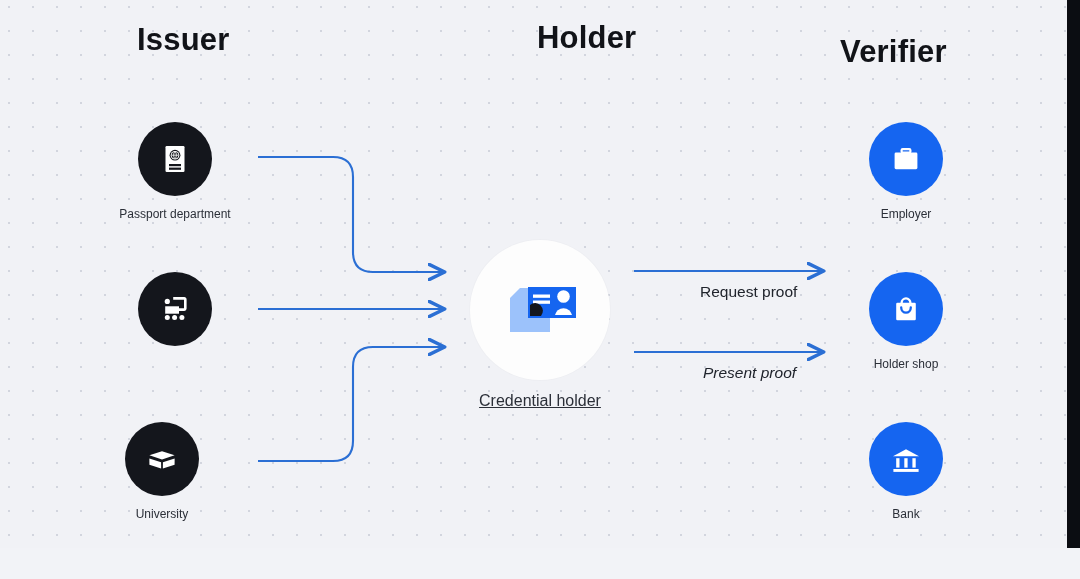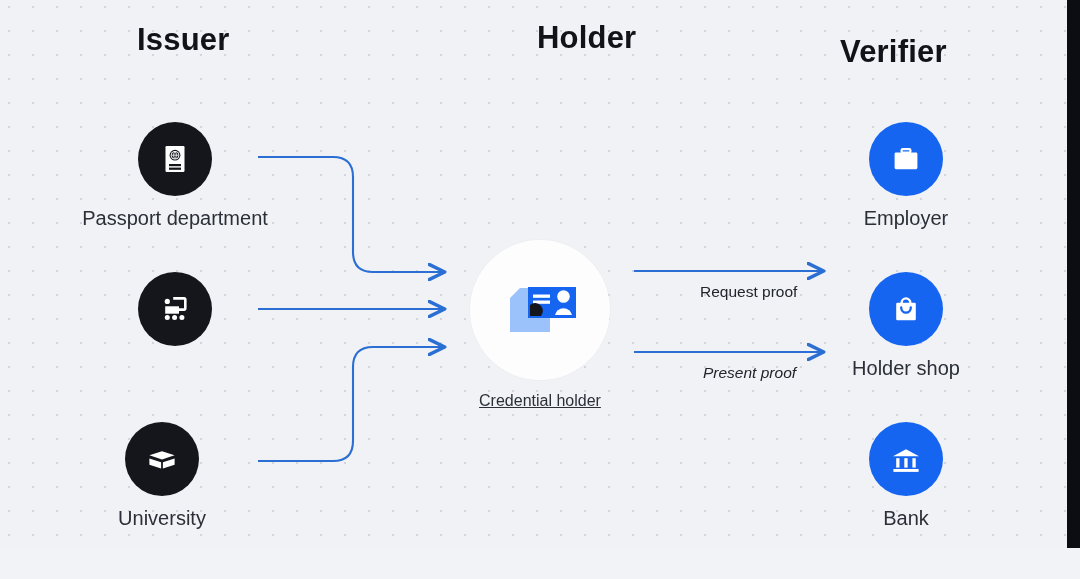--- a/index.html
+++ b/index.html
@@ -33,21 +33,21 @@
 
   
   .node{position:absolute;width:200px;text-align:center;}
   .node .disc{
     width:74px;height:74px;border-radius:50%;
     margin:0 auto;display:flex;align-items:center;justify-content:center;
   }
   .disc.dark{background:#14161c;}
   .disc.blue{background:#1565f0;}
   .node .caption{
-    margin-top:11px;font-size:20px;color:#2b2f38;white-space:nowrap;
+    margin-top:11px;font-size:12px;color:#2b2f38;white-space:nowrap;
   }
 
   #node-passport{left:75px;top:122px;}
   #node-training{left:75px;top:272px;}
   #node-university{left:62px;top:422px;}
   #node-employer{left:806px;top:122px;}
   #node-shop{left:806px;top:272px;}
   #node-bank{left:806px;top:422px;}
 
   

